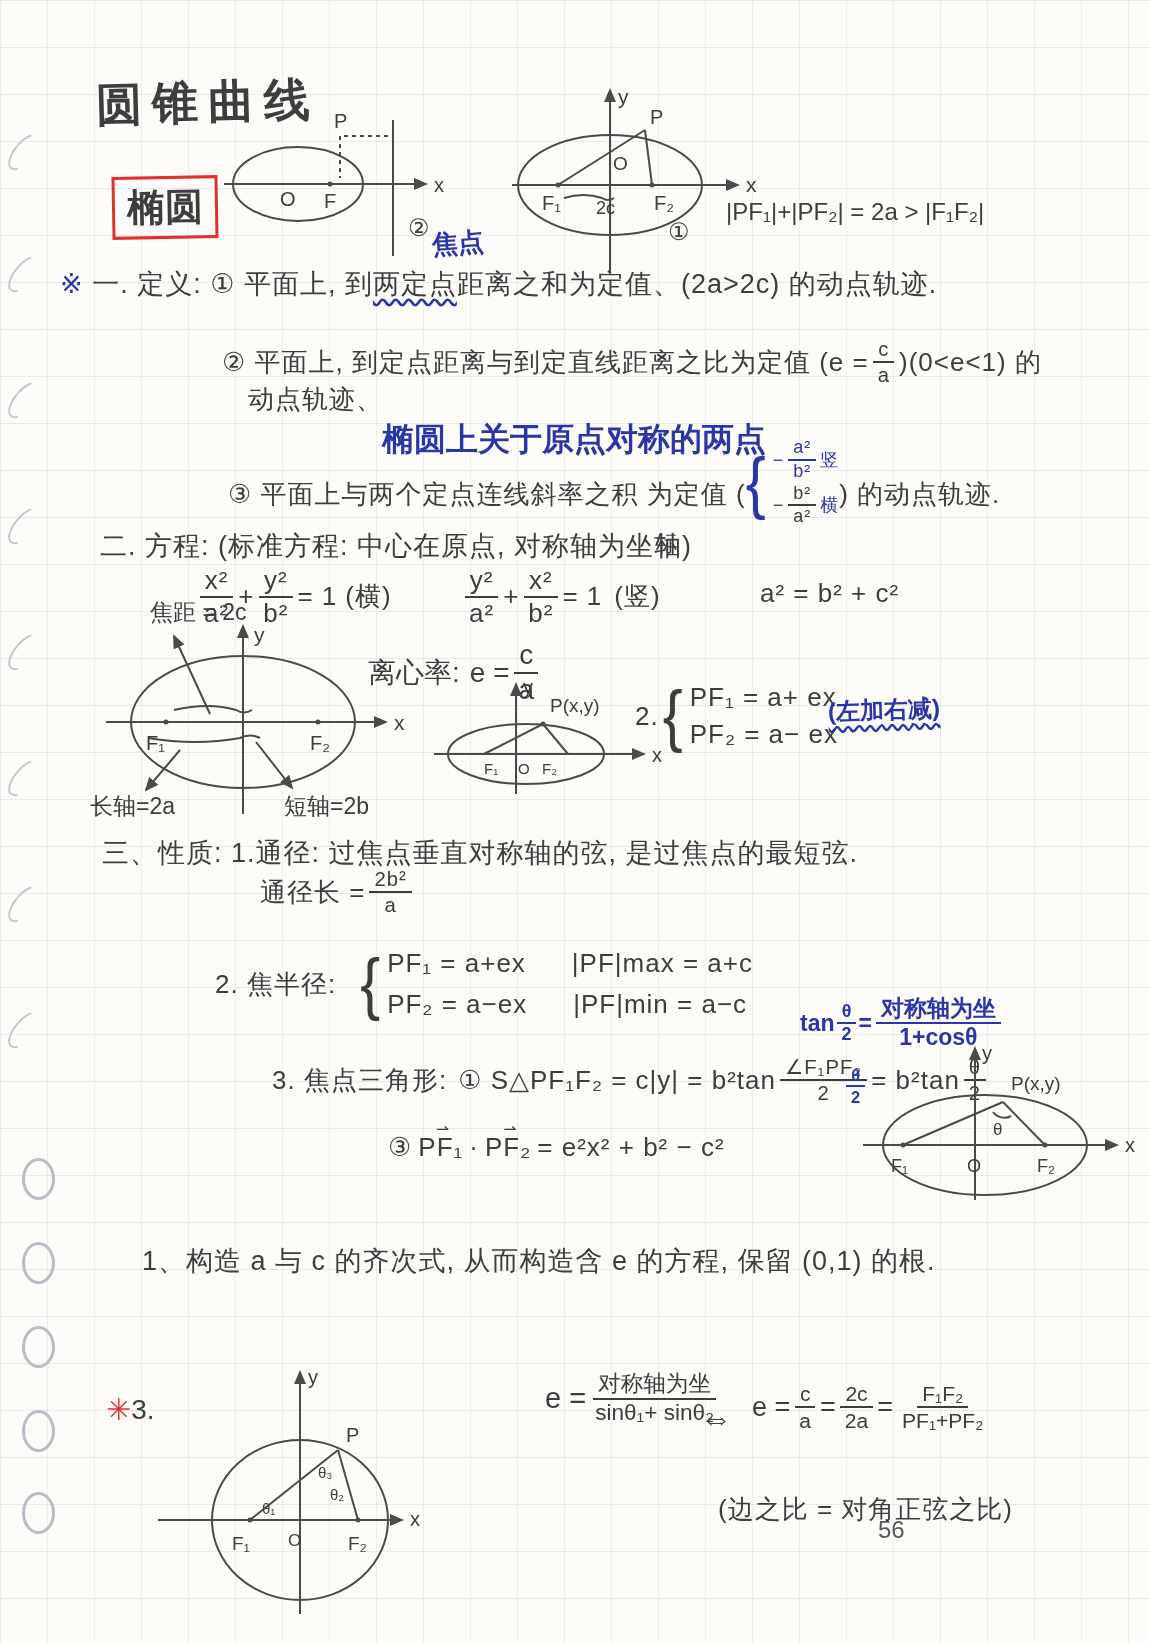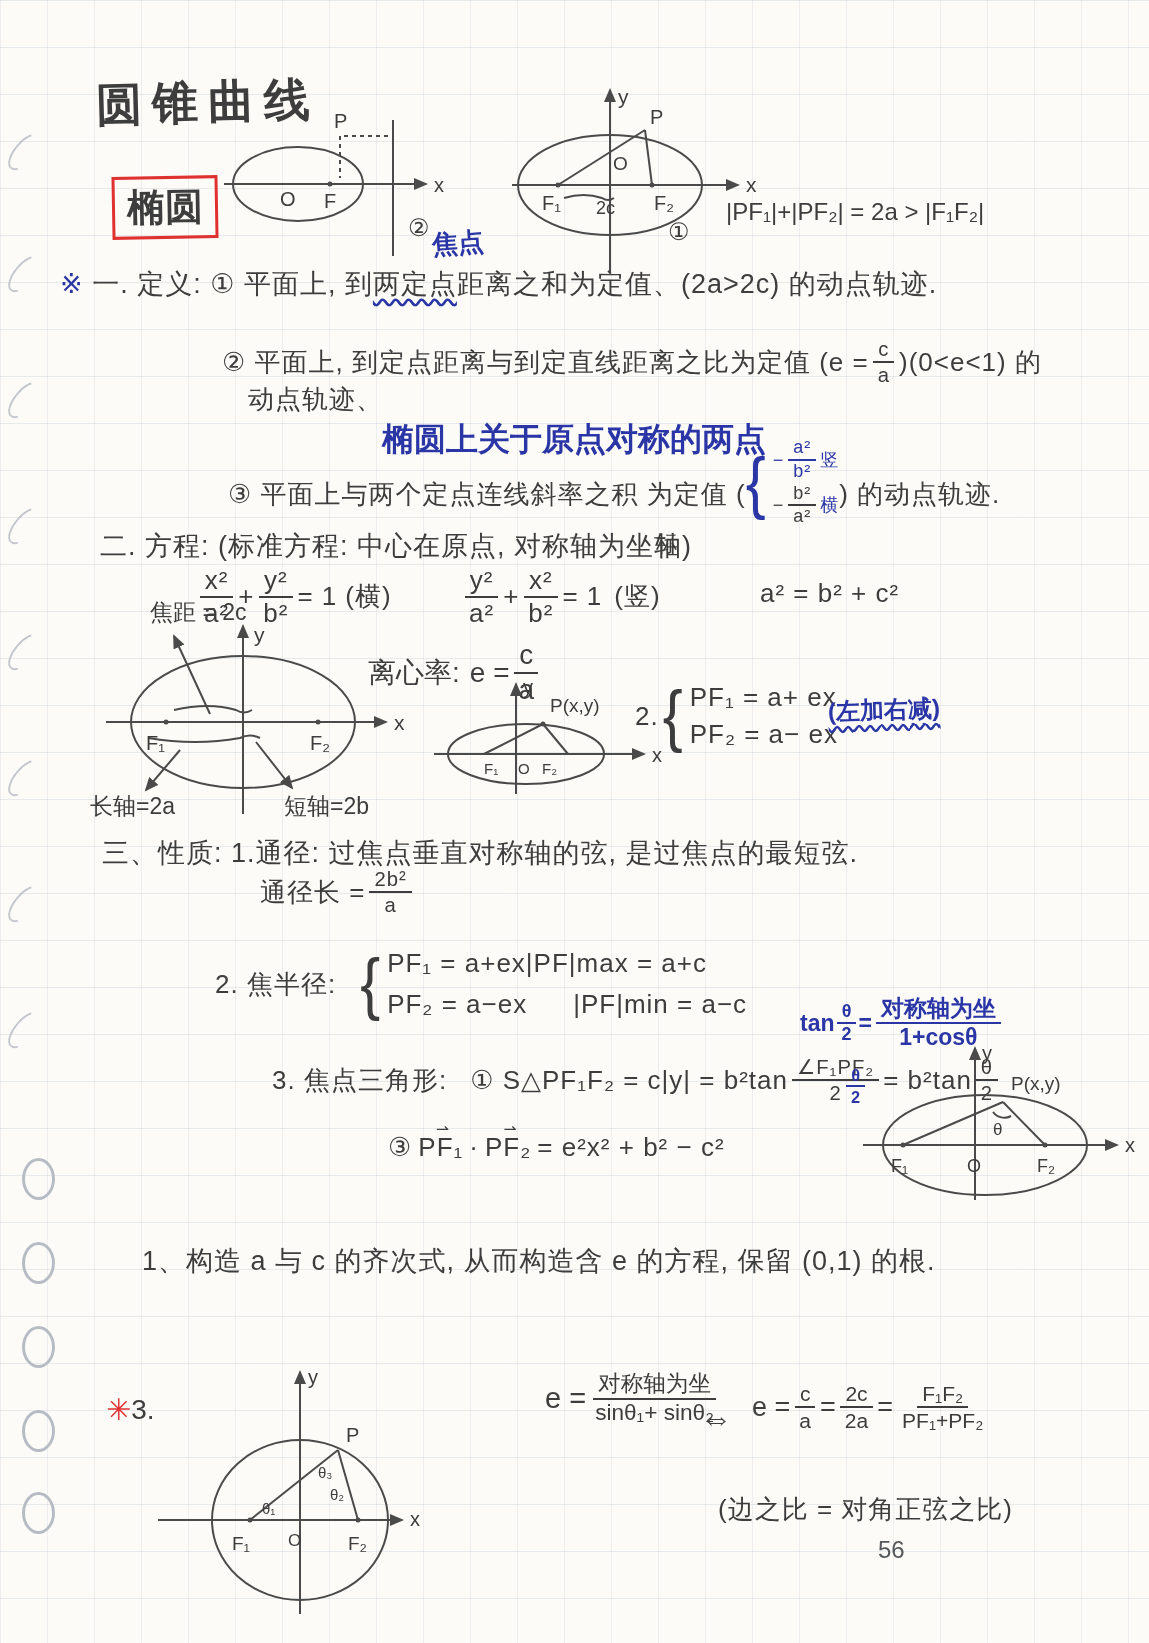--- a/index.html
+++ b/index.html
@@ -30,21 +30,21 @@
   .hl-blue{text-decoration:underline wavy #2b36a6;text-underline-offset:5px;}
   .caret{position:relative;display:inline-block;}
   .caret>.above{position:absolute;left:2px;top:-26px;font-size:22px;}
   .vec{position:relative;display:inline-block;}
   .vec::after{content:"⇀";position:absolute;left:55%;transform:translateX(-50%);top:-0.8em;font-size:0.6em;}
   svg{position:absolute;overflow:visible;}
   svg .stroke{stroke:#4a4a4a;stroke-width:2;fill:none;}
   svg text{font-family:"Liberation Sans","DejaVu Sans",sans-serif;fill:#3d3d3d;}
   .hole-arc{position:absolute;left:14px;width:17px;height:40px;border:2.5px solid #c3c7cd;border-radius:50%;border-right-color:transparent;border-top-color:transparent;transform:rotate(40deg);}
   .hole-oval{position:absolute;left:22px;width:27px;height:36px;border:3px solid #b7bcc4;border-radius:50%;}
-  .pgnum{color:#56585c;margin-top:20px;}
+  .pgnum{color:#56585c;}
 </style>
 </head>
 <body>
 
 <div class="page">
 
   <svg width="0" height="0">
     <defs>
       <marker id="ah" markerWidth="9" markerHeight="8" refX="6" refY="3" orient="auto">
         <path d="M0,0 L7,3 L0,6 z" fill="#4a4a4a"></path>
@@ -241,21 +241,21 @@
     <span class="frac fs-s">
         <span class="num">2b²</span>
         <span class="den">a</span>
       </span>
   </div>
 
   <div class="abs t26 ink rowflex" style="left:215px;top:948px">
     <span style="margin-right:24px">2. 焦半径:</span>
     <span class="brace">{</span>
     <span class="col" style="gap:10px">
-      <span class="rowflex" style="">
+      <span class="rowflex" style="gap:46px">
         <span>PF₁ = a+ex</span>
         <span>|PF|max = a+c</span>
       </span>
       <span class="rowflex" style="gap:46px">
         <span>PF₂ = a−ex</span>
         <span>|PF|min = a−c</span>
       </span>
     </span>
   </div>
 
@@ -266,21 +266,21 @@
         <span class="den">2</span>
       </span>
     <span>=</span>
     <span class="frac">
         <span class="num">对称轴为坐</span>
         <span class="den">1+cosθ</span>
       </span>
   </div>
 
   <div class="abs t26 ink rowflex" style="left:272px;top:1056px">
-    <span style="margin-right:23px">3. 焦点三角形:</span>
+    <span style="margin-right:11px">3. 焦点三角形:</span>
     <span>① S△PF₁F₂ = c|y| = b²tan</span>
     <span class="frac fs-s">
         <span class="num">∠F₁PF₂</span>
         <span class="den">2</span>
       </span>
     <span>= b²tan</span>
     <span class="frac fs-s">
         <span class="num">θ</span>
         <span class="den">2</span>
       </span>

